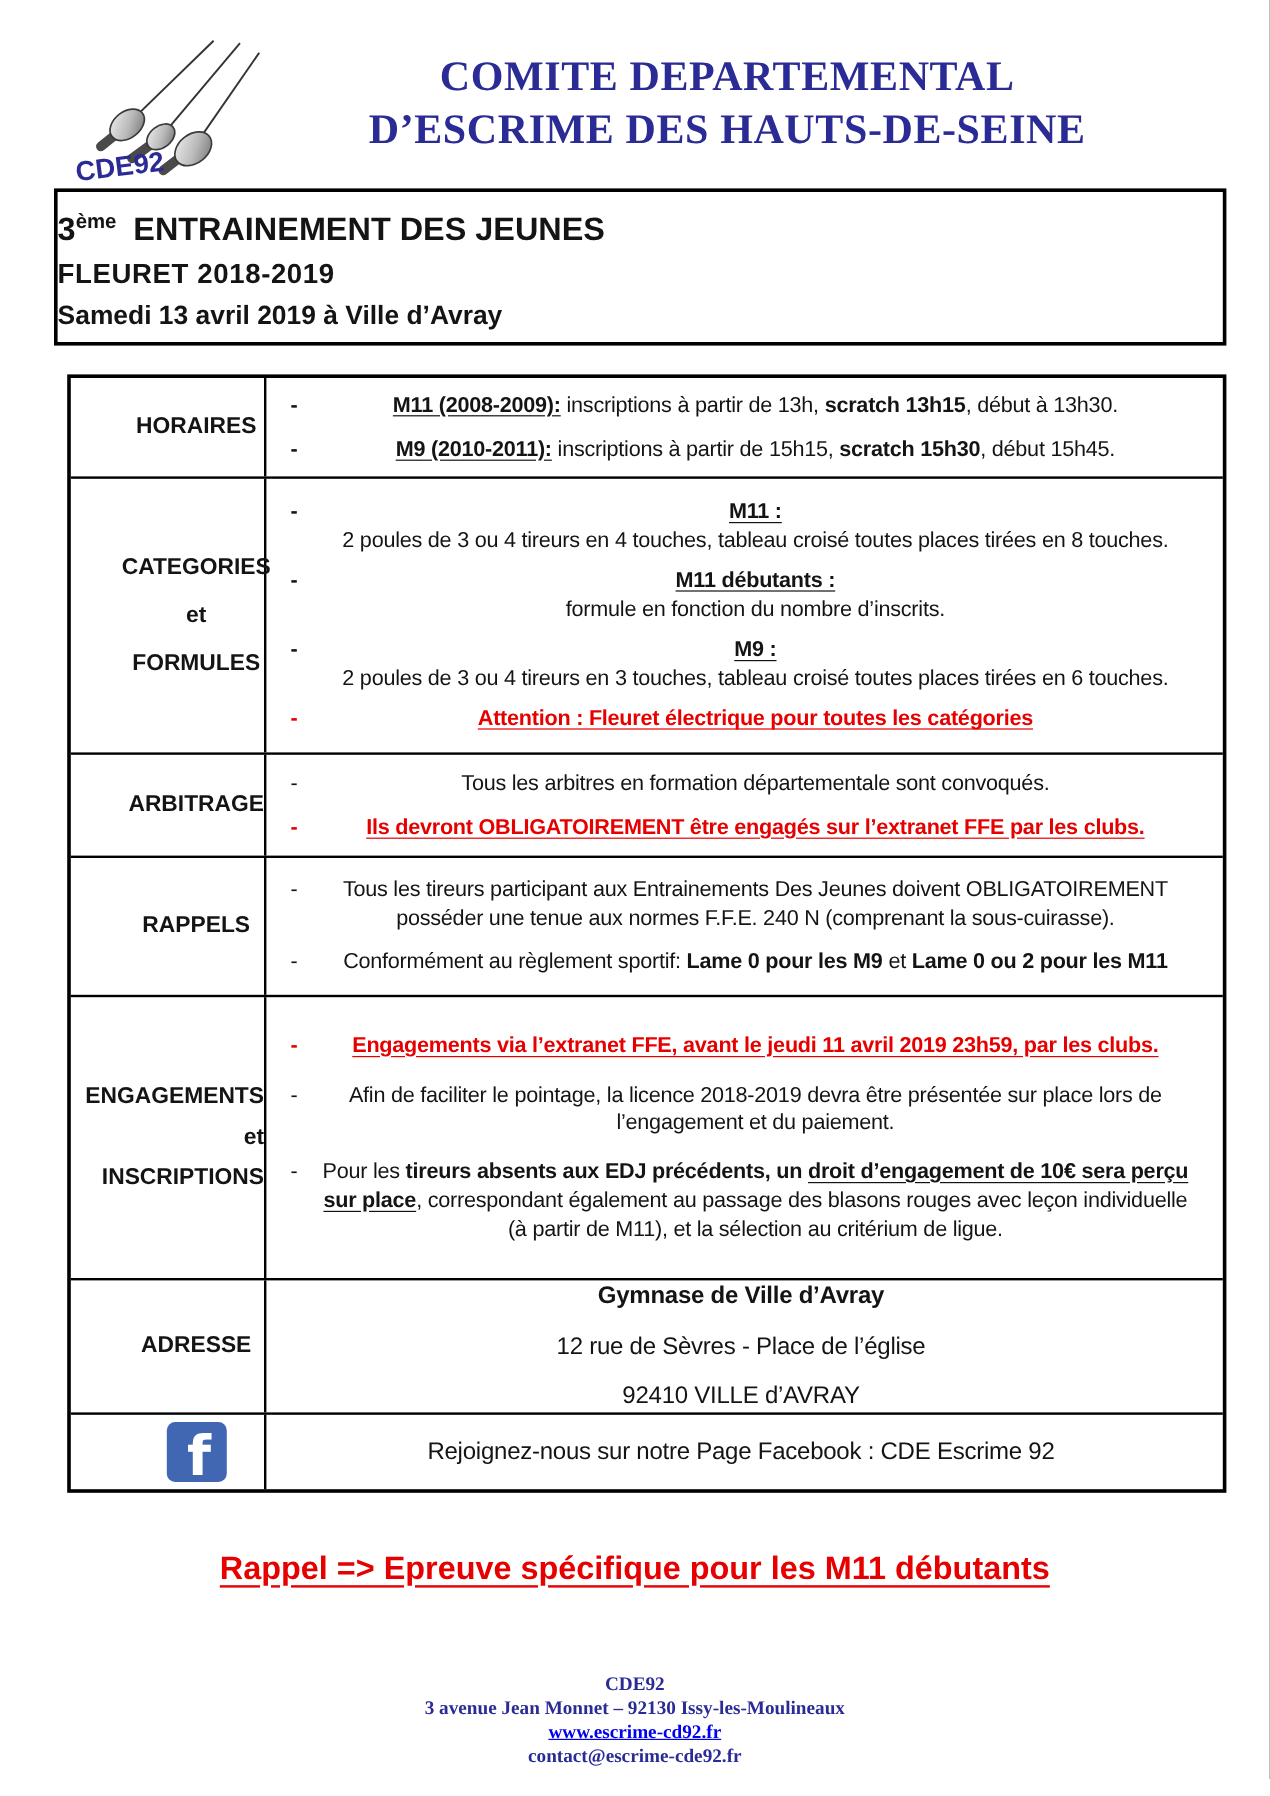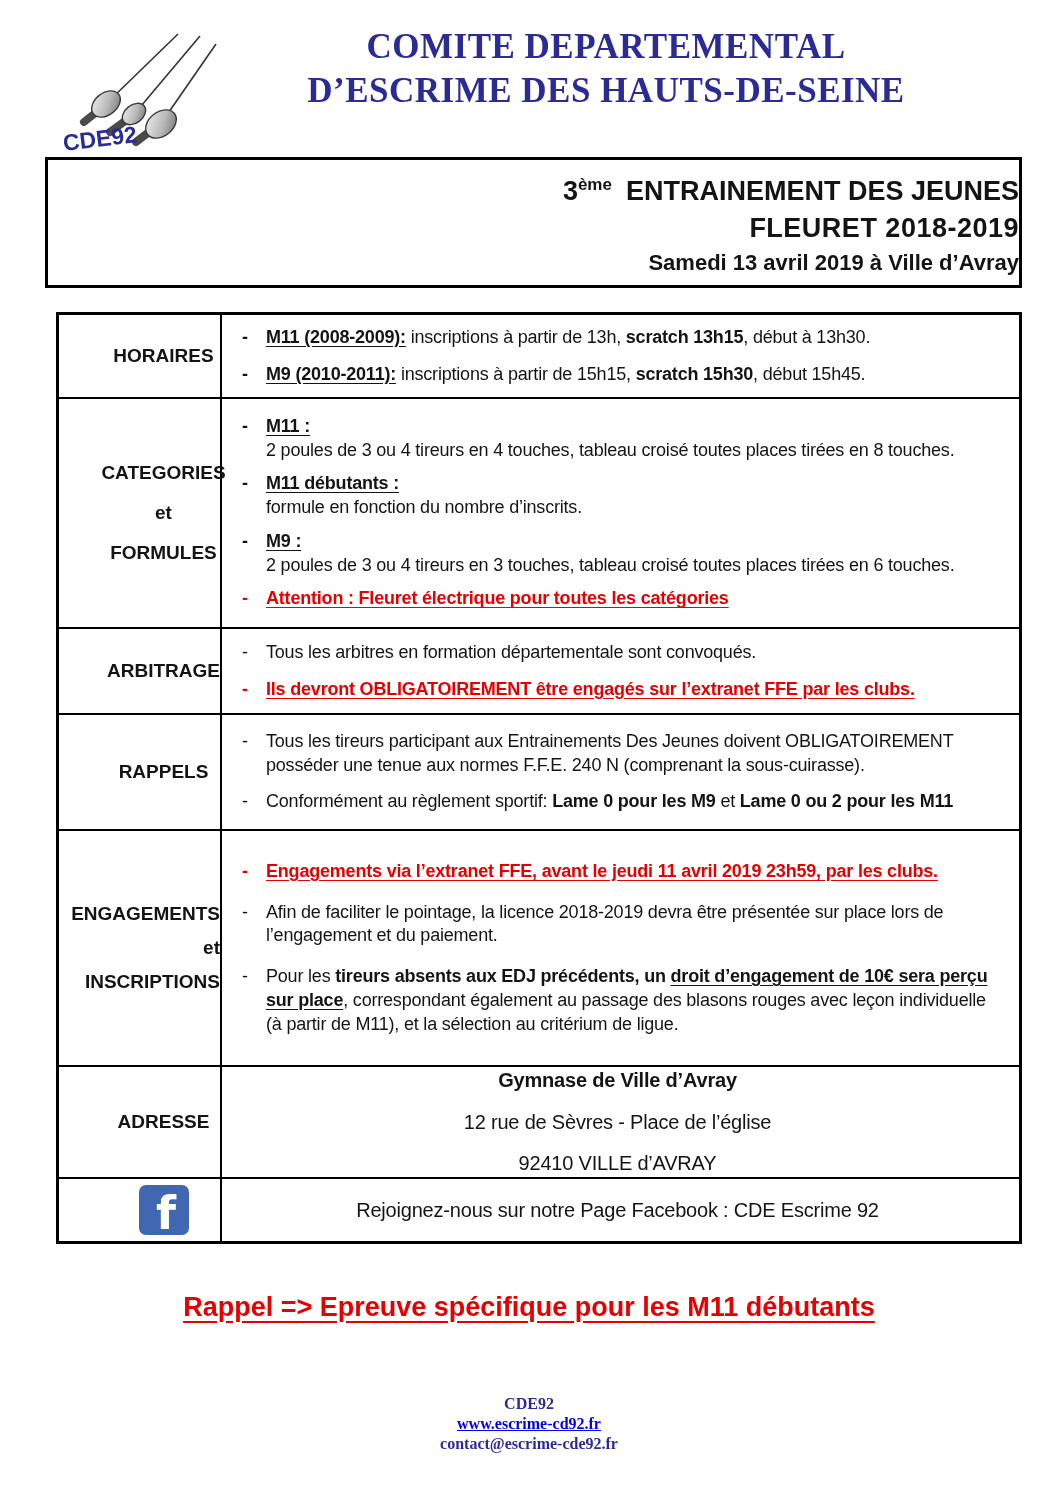--- a/index.html
+++ b/index.html
@@ -17,39 +17,39 @@
     width:1058px;height:1497px;
     background:#ffffff;
     font-family:"Liberation Sans",sans-serif;
     color:var(--text-black);
     overflow:hidden;
     margin:0 auto;
   }
   
   .logo{position:absolute;left:42px;top:24px;width:175px;height:138px;}
   .header-title{
-    position:absolute;left:210px;top:25px;width:792px;
+    position:absolute;left:210px;top:42px;width:792px;
     text-align:center;
     font-family:"Liberation Serif",serif;
     font-weight:bold;
     font-size:35px;line-height:44px;
     color:var(--header-blue);
     letter-spacing:.5px;
   }
   
   .title-box{
     position:absolute;left:45px;top:157px;width:977px;height:131px;
     border:3px solid var(--border-black);
-    display:flex;flex-direction:column;justify-content:center;align-items:flex-end;
+    display:flex;flex-direction:column;justify-content:center;align-items:flex-start;
     gap:7px;font-weight:bold;
   }
   .title-line1{font-size:27px;line-height:30px;}
   .title-line1 sup{font-size:17px;vertical-align:super;}
   .title-line1 .title-rest{margin-left:14px;}
-  .title-line2{font-size:27px;line-height:30px;letter-spacing:.5px;}
+  .title-line2{font-size:23px;line-height:30px;letter-spacing:.5px;}
   .title-line3{font-size:22px;line-height:26px;}
   
   .info-table{
     position:absolute;left:56px;top:312px;width:966px;
     border:3px solid var(--border-black);
   }
   .row{display:flex;border-bottom:2px solid var(--border-black);}
   .row:last-child{border-bottom:none;}
   .row:nth-child(1){height:84px;}
   .row:nth-child(2){height:230px;}
@@ -67,21 +67,21 @@
   .row:nth-child(5) .cell-left{gap:12px;align-items:flex-end;}
   .cell-right{
     flex:1;display:flex;flex-direction:column;justify-content:center;
     padding:8px 26px 8px 20px;gap:13px;
     font-size:18px;line-height:1.32;letter-spacing:-.2px;
   }
   .row:nth-child(2) .cell-right{gap:10px;}
   .row:nth-child(5) .cell-right{gap:17px;}
   .bullet{display:flex;}
   .bullet-dash{flex:0 0 24px;}
-  .bullet-text{flex:1;}
+  .bullet-text{flex:1;text-align:center;}
   .center-line{text-align:center;width:100%;}
   .row:nth-child(6) .cell-right{gap:15px;font-size:20px;}
   .row:nth-child(7) .cell-right{font-size:20px;align-items:flex-end;}
   .b{font-weight:bold;}
   .u{text-decoration:underline;text-underline-offset:3px;}
   .red{color:var(--accent-red);}
   .fb-badge{width:50px;height:50px;border-radius:7px;background:var(--facebook-blue);
     position:relative;overflow:hidden;}
   .fb-badge span{
     position:absolute;left:50%;top:56%;transform:translate(-38%,-50%);
@@ -251,17 +251,18 @@
         <div class="cell-right">
           <div class="center-line"><span>Rejoignez-nous sur notre Page Facebook : CDE Escrime 92</span></div>
         </div>
       </div>
     </div>
 
   <div class="rappel">Rappel =&gt; Epreuve spécifique pour les M11 débutants</div>
 
   <div class="footer">
     <div>CDE92</div>
+    <div>3 avenue Jean Monnet – 92130 Issy-les-Moulineaux</div>
     <div><a href="#">www.escrime-cd92.fr</a></div>
     <div>contact@escrime-cde92.fr</div>
   </div>
 
 </div>
 
 </body></html>

